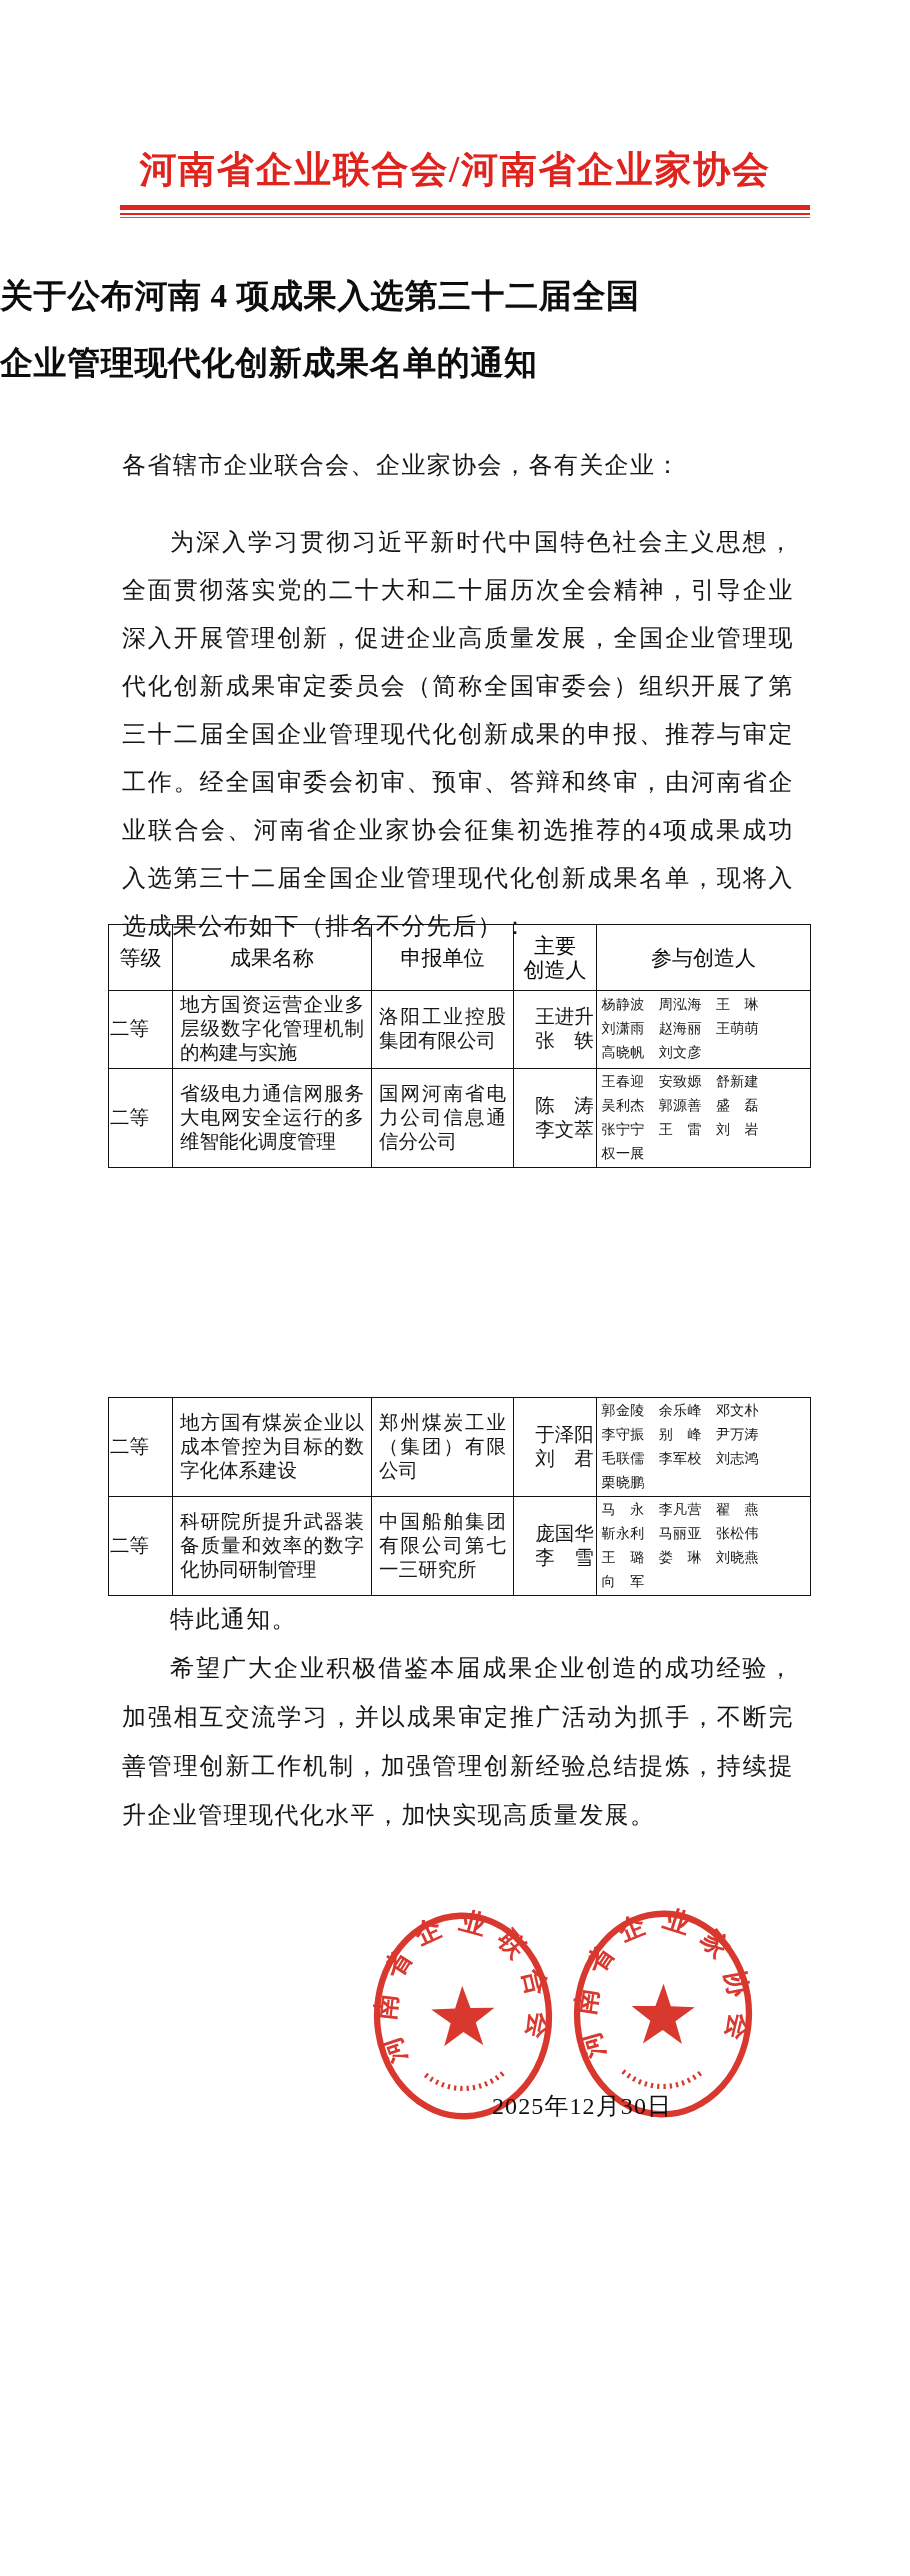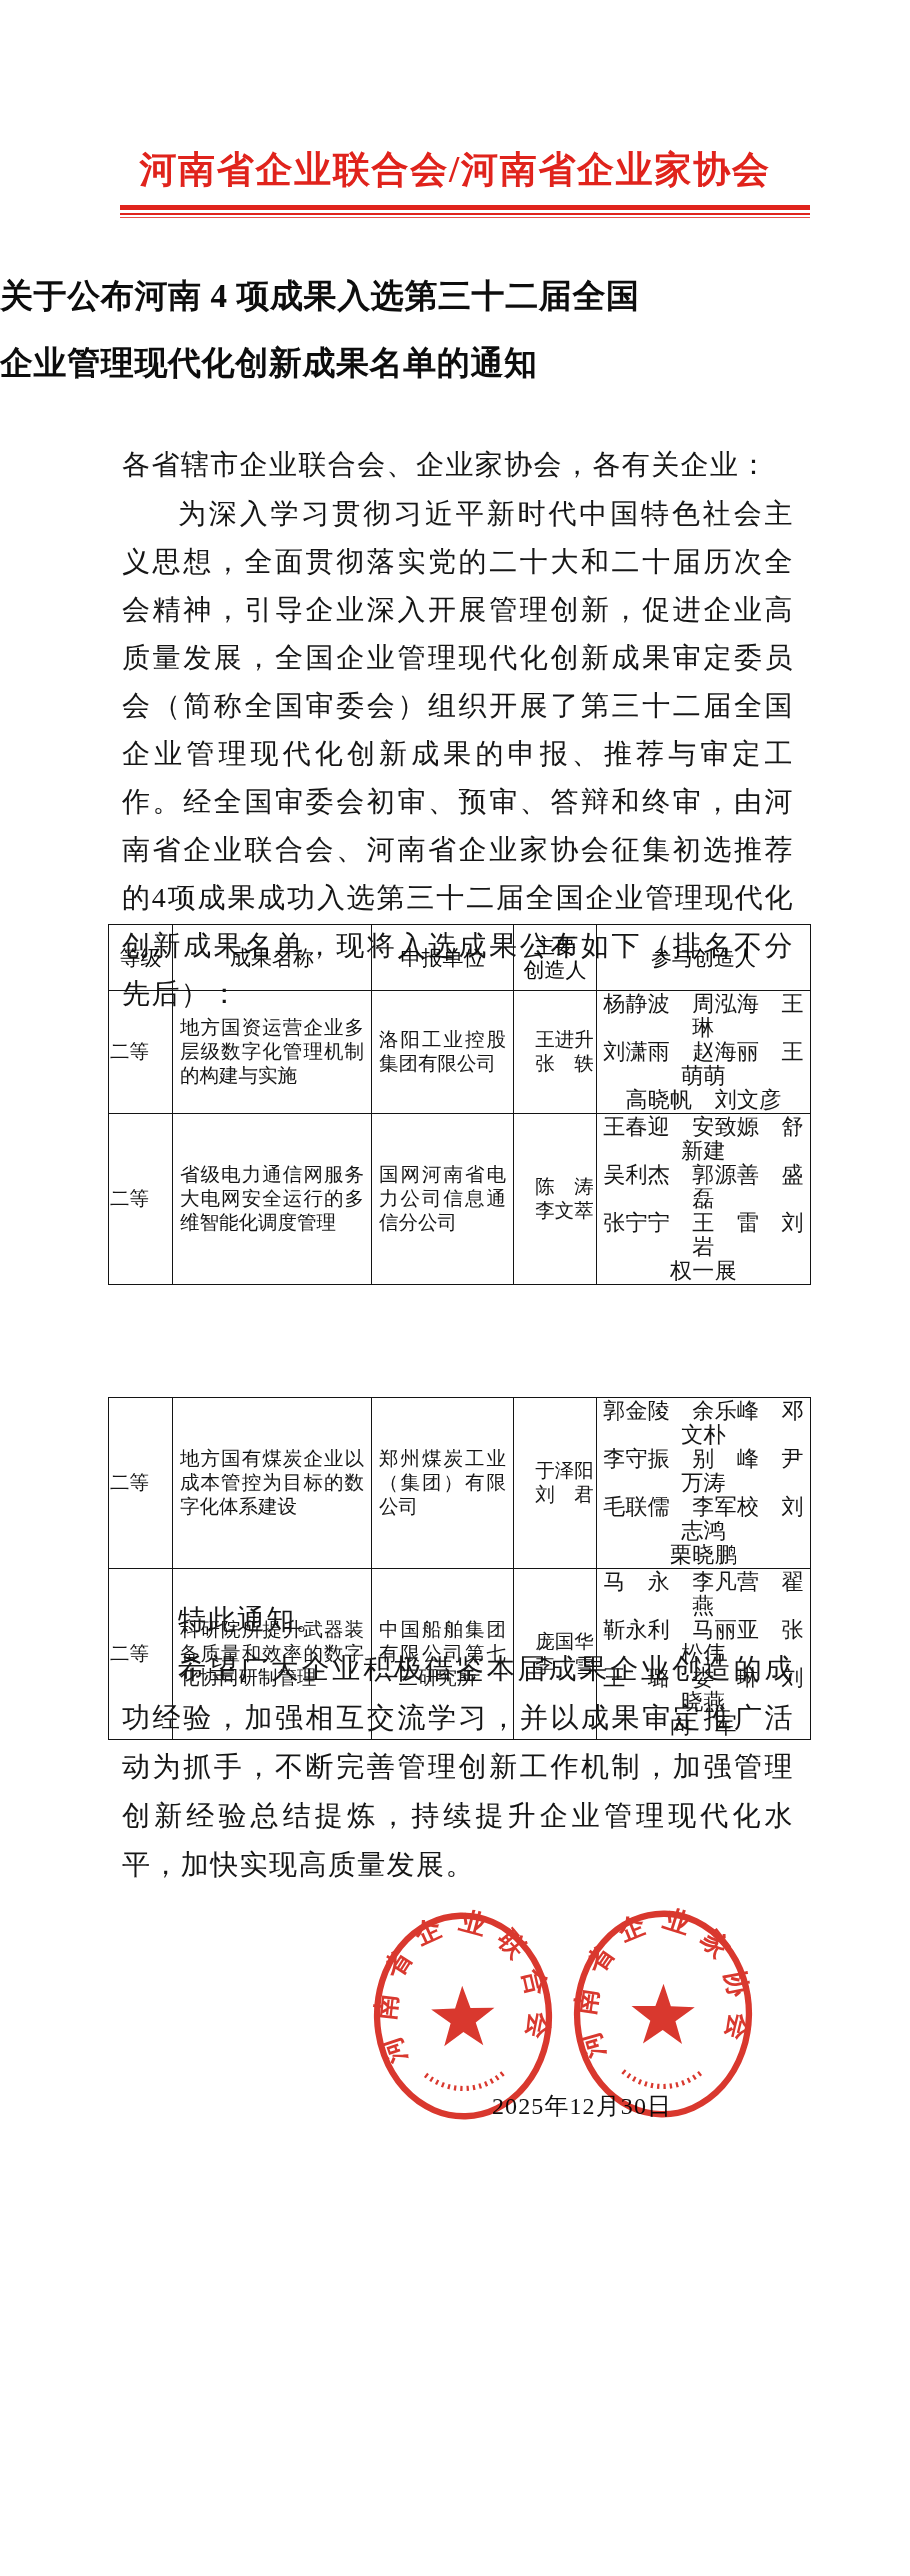--- a/index.html
+++ b/index.html
@@ -20,25 +20,25 @@
   .sep-gap2{height:2.3px;}
   .sep-thin2{height:1.1px;background:var(--header_red,#e0231c);opacity:.8;}
   
   .doc-title{
     position:absolute;top:263px;left:0;width:100%;
     font-size:33px;font-weight:700;line-height:67px;letter-spacing:0.6px;color:#0d0d0d;
   }
   
   .bodytext{
     position:absolute;left:122px;width:672px;
-    font-size:28px;line-height:48px;letter-spacing:1.4px;
+    font-size:24px;line-height:48px;letter-spacing:1.4px;
     text-align:justify;color:#161616;
   }
   .salutation{top:441px;}
-  .para{top:490px;text-indent:2em;}
+  .para{top:518px;text-indent:2em;}
   .closing{top:1595px;line-height:49px;}
   .closing p{margin:0;text-indent:2em;text-align:justify;}
   
   table.awards{
     position:absolute;left:108px;border-collapse:collapse;table-layout:fixed;
     width:701px;font-size:19.5px;color:#161616;
   }
   table.awards td,table.awards th{
     border:1.1px solid #141414;vertical-align:middle;overflow:hidden;
     font-weight:400;line-height:24px;
@@ -50,21 +50,21 @@
   .t1 tr:nth-child(3){height:95px;}
   .t2 tr:nth-child(1){height:97px;}
   .t2 tr:nth-child(2){height:96px;}
   th.hcell{
     font-family:"Liberation Sans","DejaVu Sans",sans-serif;
     font-weight:700;font-size:21px;text-align:center;white-space:pre-line;line-height:26.4px;color:#0a0a0a;
   }
   td.grade{text-align:left;}
   td.ach,td.app{text-align:justify;padding:2.3px 6.9px;}
   td.main{text-align:right;white-space:pre-line;padding:1.1px 2.3px;}
-  td.part{white-space:pre-line;padding:1.1px 4.6px;font-size:22px;line-height:23.5px;letter-spacing:0.3px;text-align:center;}
+  td.part{white-space:pre-line;padding:1.1px 4.6px;font-size:14px;line-height:23.5px;letter-spacing:0.3px;}
   
   .date-line{
     position:absolute;top:2090px;left:492px;z-index:1;
     font-size:24px;letter-spacing:1.1px;color:#111;white-space:nowrap;
   }
   .seal{position:absolute;z-index:2;mix-blend-mode:multiply;opacity:.93;}
   .seal-left{top:1910px;left:371px;transform:rotate(-1.5deg);}
   .seal-right{top:1908px;left:571px;transform:rotate(1deg);}
   .seal svg{display:block;}
   .seal text{

